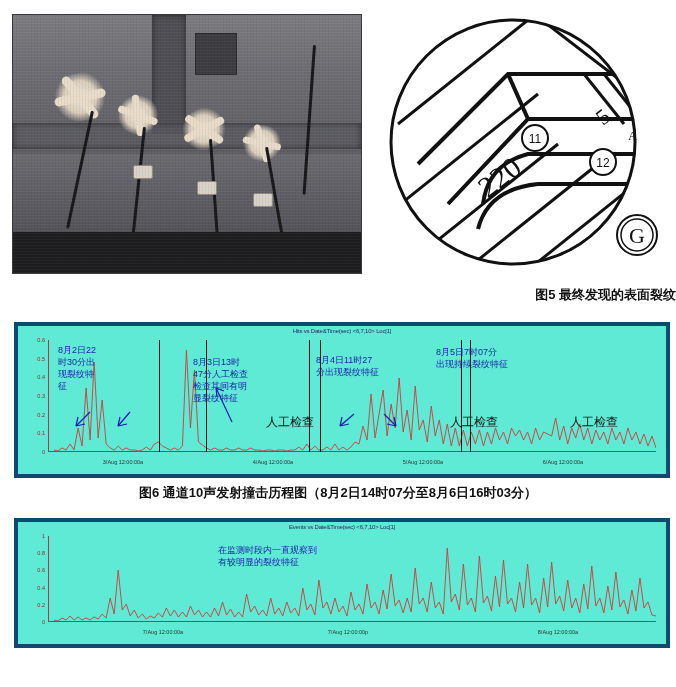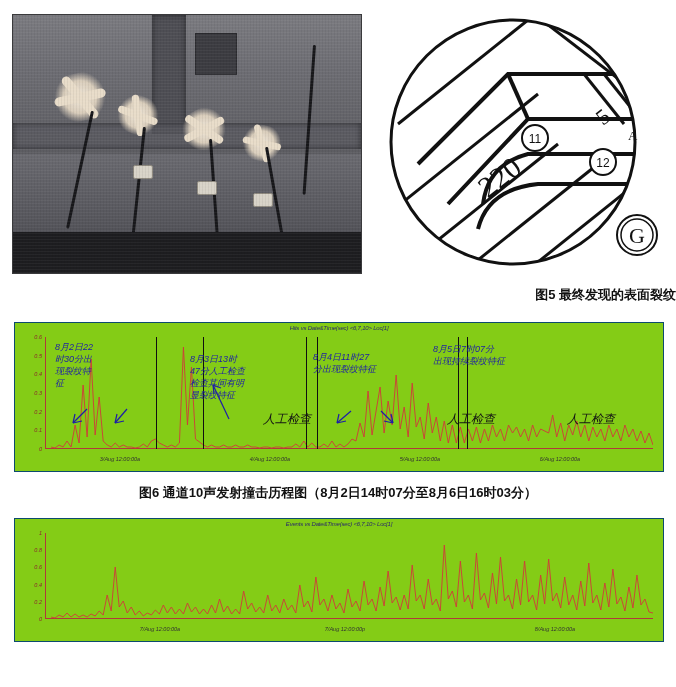--- a/index.html
+++ b/index.html
@@ -141,23 +141,22 @@
     color: #111;
     font-family: "Liberation Sans", sans-serif;
   }
   .caption.c5 { top: 286px; text-align: right; }
   .caption.c6 { top: 484px; }
   .caption.c7 { top: 655px; }
 
   
   .chartbox {
     position: absolute;
-    background: #84cc16;
-    border: 1px solid #0c4a6e;
-    font-style: italic;
+    background: #5eead4;
+    border: 4px solid #0c4a6e;
   }
   .chartbox.ch6 { left: 14px; top: 322px; width: 648px; height: 148px; }
   .chartbox.ch7 { left: 14px; top: 518px; width: 648px; height: 122px; }
 
   .chart-title {
     position: absolute;
     top: 2px;
     width: 100%;
     text-align: center;
     font-size: 6px;
@@ -398,16 +397,18 @@
         <polyline fill="none" stroke="#d03a3a" stroke-width="0.9" points="
         0,84 4,85 8,82 12,84 16,80 20,84 24,81 28,84 32,82 36,84 40,81 44,83 48,78 52,82 56,62 60,78 64,34 68,74 72,68 76,80 80,74 84,82 88,78 92,83 96,80 100,82 104,77 108,81 112,72 116,80 120,74 124,81 128,76 132,81 136,70 140,79 144,74 148,81 152,76 156,81 160,72 164,80 168,66 172,79 176,73 180,81 184,76 188,81 192,58 196,76 200,70 204,79 208,74 212,80 216,62 220,78 224,72 228,80 232,66 236,77 240,72 244,80 248,52 252,74 256,68 260,79 264,44 268,72 272,66 276,78 280,62 284,76 288,70 292,80 296,56 300,74 304,68 308,78 312,48 316,72 320,66 324,78 328,54 332,73 336,38 340,70 344,64 348,77 352,62 356,76 360,32 364,68 368,62 372,76 376,46 380,72 384,66 388,78 392,12 396,66 400,58 404,74 408,28 412,69 416,62 420,76 424,20 428,67 432,60 436,75 440,40 444,71 448,24 452,68 456,62 460,76 464,46 468,72 472,28 476,69 480,62 484,77 488,42 492,71 496,26 500,68 504,60 508,75 512,44 516,72 520,62 524,77 528,48 532,73 536,30 540,70 544,62 548,77 552,50 556,74 560,36 564,71 568,64 572,78 576,54 580,75 584,42 588,72 592,66 596,79 600,80
         "></polyline>
       </svg>
     </div>
 
     <div class="xlabel" style="left:145px">7/Aug 12:00:00a</div>
     <div class="xlabel" style="left:330px">7/Aug 12:00:00p</div>
     <div class="xlabel" style="left:540px">8/Aug 12:00:00a</div>
 
+    <div class="annot" style="left:200px; top:22px;">在监测时段内一直观察到
+有较明显的裂纹特征</div>
   </div>
 
 
 </div>
 
 </body></html>

